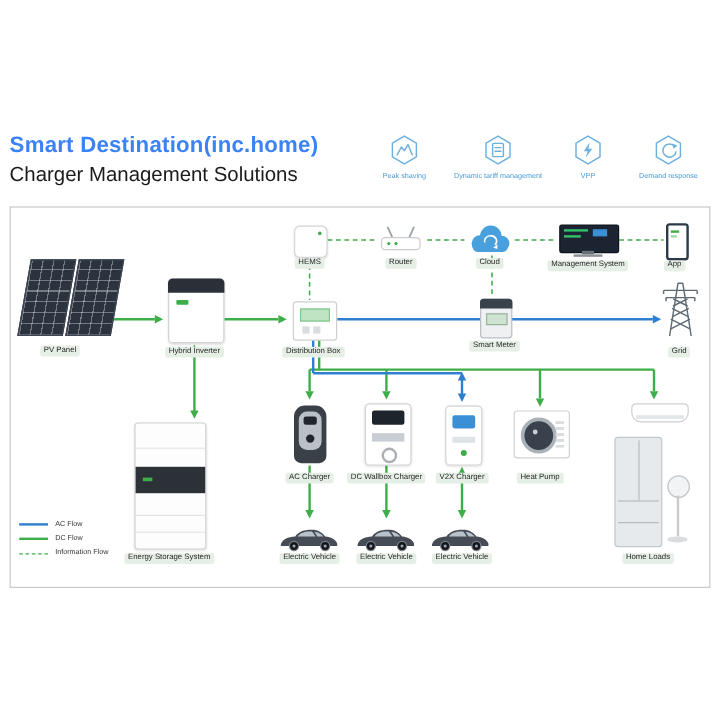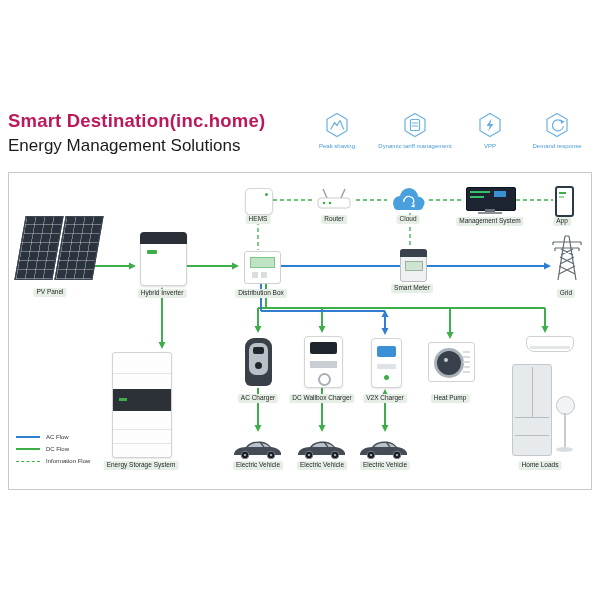--- a/index.html
+++ b/index.html
@@ -2,21 +2,21 @@
 <html style="--ac: #2f7fd0; --dc: #3dae49; --info: #3dae49; --feature: #4a9bd5;"><head>
 <meta charset="utf-8">
 <style>
   :root{
     --ac:#2f7fd0; --dc:#3dae49; --info:#3dae49; --feature:#4a9bd5;
   }
   html,body{margin:0;padding:0;background:#fff;}
   .stage{position:relative;width:600px;height:600px;background:#fff;overflow:hidden;
          font-family:"Liberation Sans",sans-serif;}
   
-  .title{position:absolute;left:8px;top:110px;font-size:18.5px;font-weight:bold;color:#be185d;letter-spacing:.2px;}
+  .title{position:absolute;left:8px;top:110px;font-size:18.5px;font-weight:bold;color:#3b82f6;letter-spacing:.2px;}
   .subtitle{position:absolute;left:8px;top:136px;font-size:17px;font-weight:400;color:#1b1b1b;}
   .feature{position:absolute;top:112px;width:92px;text-align:center;}
   .f1{left:291px}.f2{left:369px}.f3{left:444px}.f4{left:511px}
   .feature svg{display:inline-block;}
   .feature .flabel{margin-top:1px;font-size:6px;color:var(--feature,#4a9bd5);white-space:nowrap;}
   .hex{stroke:#6cb0de;fill:none;stroke-width:1.2;}
   .hexg{stroke:#6cb0de;fill:none;stroke-width:1.2;stroke-linecap:round;stroke-linejoin:round;}
   .hexf{fill:#6cb0de;stroke:none;}
   
   .frame{position:absolute;left:8px;top:172px;width:582px;height:316px;border:1px solid #c8c8c8;background:#fff;}
@@ -100,21 +100,21 @@
   .lsw-dc{border-color:var(--dc,#3dae49);}
   .lsw-info{border-top-width:1.5px;border-top-style:dashed;border-color:var(--info,#3dae49);}
   .ltext{font-size:6px;color:#333;}
 </style>
 </head>
 <body>
 
 <div class="stage">
 
   <div class="title">Smart Destination(inc.home)</div>
-  <div class="subtitle">Energy Management Solutions</div>
+  <div class="subtitle">Charger Management Solutions</div>
 
   <div class="feature f1">
     <svg width="26" height="26" viewBox="0 0 26 26">
       <polygon class="hex" points="13,1.5 23,7.25 23,18.75 13,24.5 3,18.75 3,7.25"></polygon>
       <polyline class="hexg" points="7,17 10.5,10.5 13,13.5 16,8.5 19.5,17"></polyline>
     </svg>
     <div class="flabel">Peak shaving</div>
   </div>
   <div class="feature f2">
     <svg width="26" height="26" viewBox="0 0 26 26">

